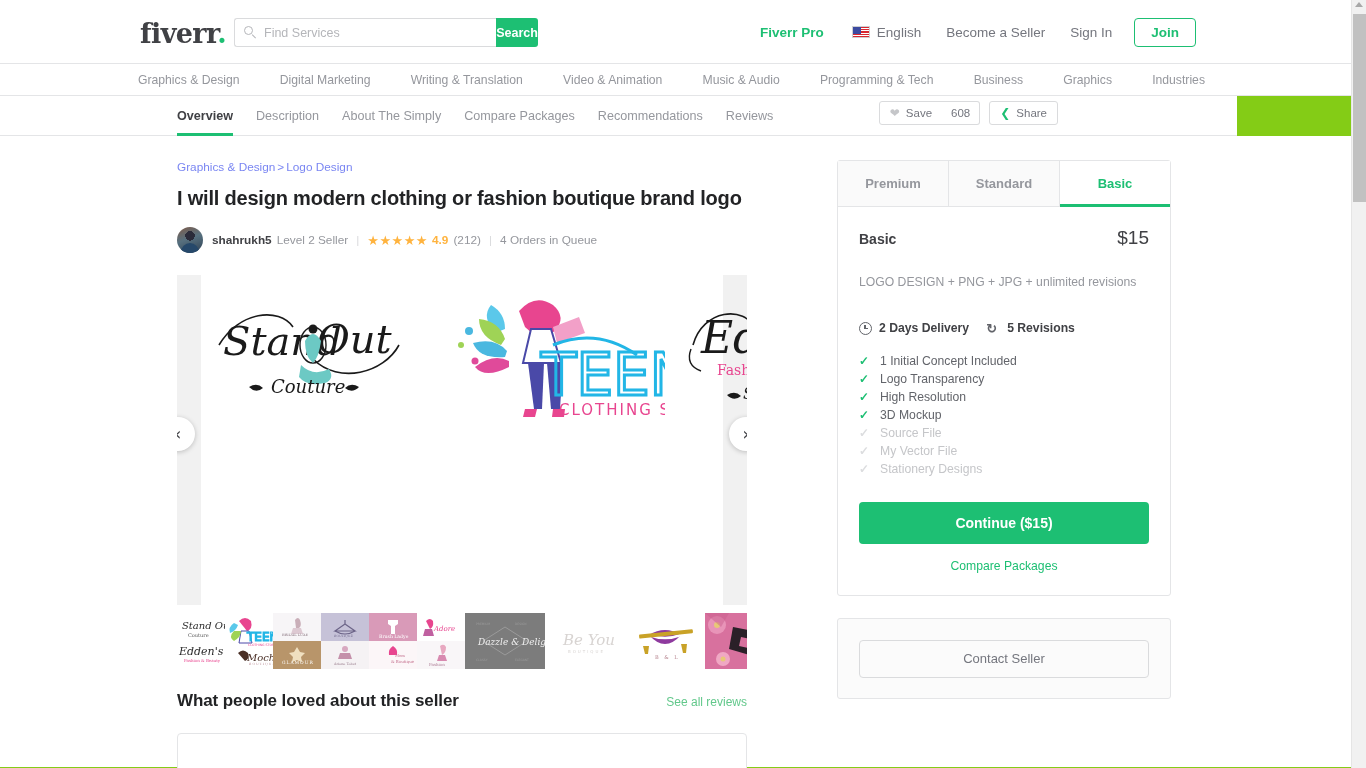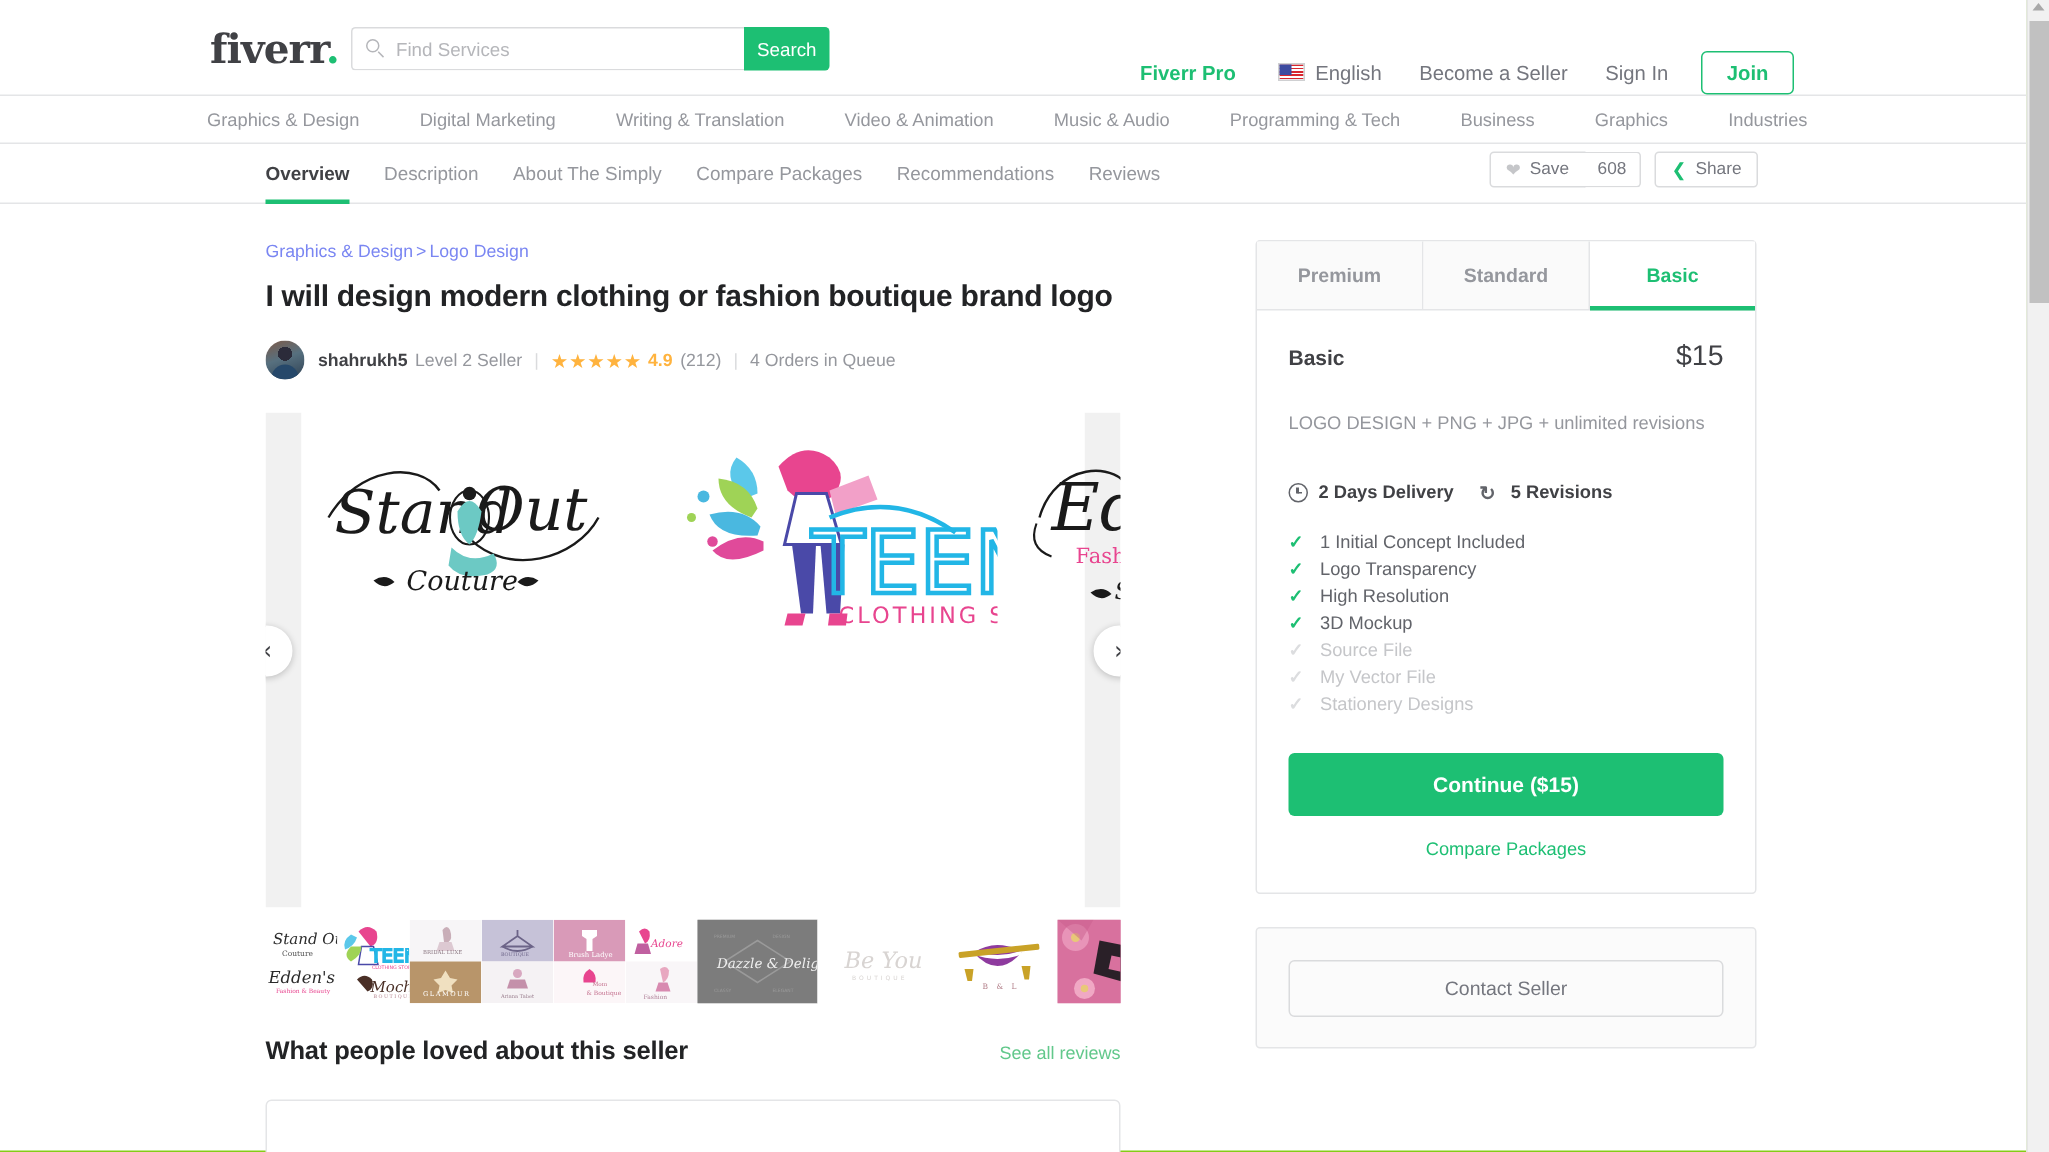--- a/index.html
+++ b/index.html
@@ -62,28 +62,28 @@
   .search-icon .hand {
     position:absolute; left:8px; top:8px; width:5px; height:1.4px;
     background:#b5b6ba; transform: rotate(45deg); transform-origin: left center;
   }
   .search-input {
     border:none; outline:none; font-size:12.5px; color:#404145;
     font-family:"Liberation Sans", sans-serif; width:100%; background:transparent;
   }
   .search-input::placeholder { color:#b5b6ba; }
   .search-btn {
-    width:57px; height:29px; background:#1dbf73; color:#fff;
+    width:42px; height:29px; background:#1dbf73; color:#fff;
     border:none; border-radius:0 3px 3px 0;
-    font-size:12.5px; font-weight:400; cursor:pointer;
+    font-size:12.5px; font-weight:700; cursor:pointer;
     font-family:"Liberation Sans", sans-serif;
   }
 
   .topnav-right {
-    position:absolute; right:155px; top:16px; height:64px;
+    position:absolute; right:155px; top:0; height:64px;
     display:flex; align-items:center; gap:0;
   }
   .tn-item {
     font-size:13.5px; color:#74767e; margin-left:25px; cursor:pointer;
     white-space:nowrap;
   }
   .tn-pro { color:#1dbf73; font-weight:700; font-size:13.5px; cursor:pointer; }
   .tn-lang { display:flex; align-items:center; margin-left:28px; cursor:pointer; }
   .flag {
     width:18px; height:12px; margin-right:7px; position:relative;
@@ -105,21 +105,21 @@
     border-bottom:1px solid #e4e5e7; background:#fff;
   }
   .catnav-inner {
     position:absolute; left:138px; top:0; right:146px; height:32px;
     display:flex; align-items:center; justify-content:space-between;
   }
   .cat-item { font-size:12.2px; color:#95979d; cursor:pointer; white-space:nowrap; }
 
   
   .subnav {
-    position:relative; height:40px; width:1351px;
+    position:relative; height:40px; width:1237px;
     border-bottom:1px solid #e4e5e7; background:#fff;
   }
   .subnav-tabs {
     position:absolute; left:177px; top:0; height:40px; display:flex; align-items:center; gap:23px;
   }
   .sub-tab {
     font-size:12.6px; color:#95979d; cursor:pointer; height:40px;
     display:flex; align-items:center; position:relative; white-space:nowrap;
   }
   .sub-tab.active { color:#404145; font-weight:700; }

